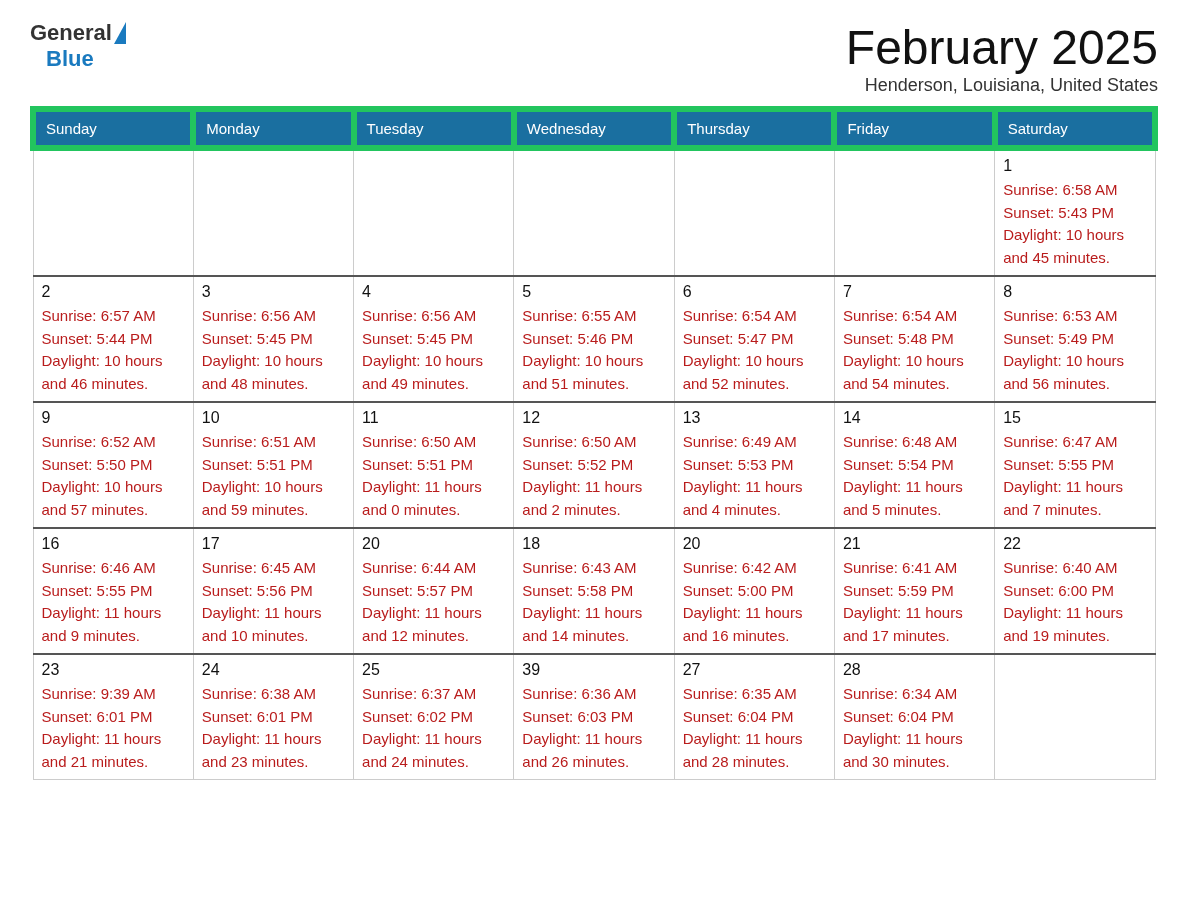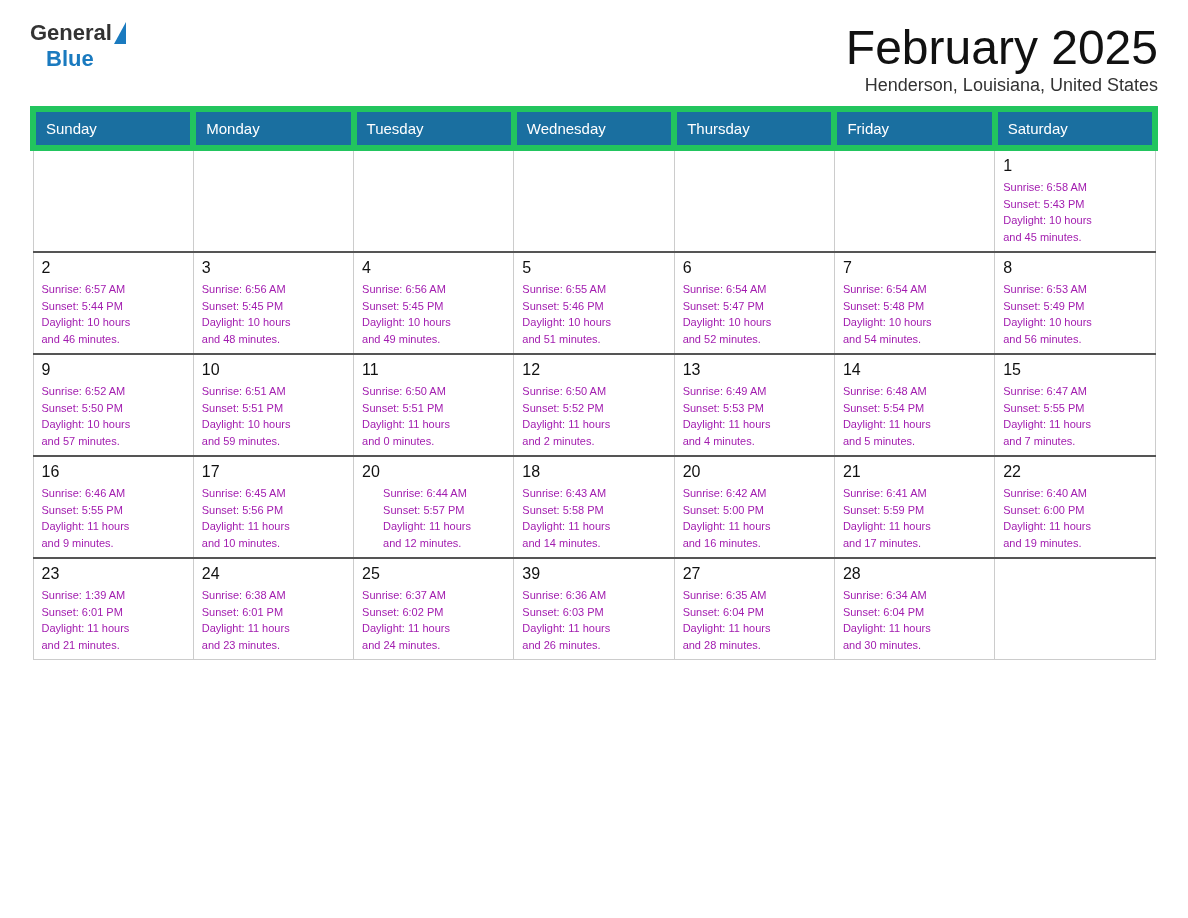--- a/index.html
+++ b/index.html
@@ -81,22 +81,22 @@
       min-height: 100px;
     }
     .day-number {
       font-size: 16px;
       color: #111;
       font-weight: normal;
       display: block;
       margin-bottom: 4px;
     }
     .day-info {
-      font-size: 11px;
-      color: #a21caf;
+      font-size: 15px;
+      color: #b91c1c;
       line-height: 1.5;
     }
     .empty-cell {
       background: #fff;
     }
     tr:not(:first-child) td {
       border-top: 2px solid #555;
     }
   </style>
 </head>
@@ -258,21 +258,21 @@
         </td>
         <td>
           <span class="day-number">17</span>
           <div class="day-info" style="white-space: pre-line;">Sunrise: 6:45 AM
 Sunset: 5:56 PM
 Daylight: 11 hours
 and 10 minutes.</div>
         </td>
         <td>
           <span class="day-number">20</span>
-          <div class="day-info" style="white-space: pre-line; margin-left: 21px;">Sunrise: 6:44 AM
+          <div class="day-info" style="white-space: pre-line;">Sunrise: 6:44 AM
 Sunset: 5:57 PM
 Daylight: 11 hours
 and 12 minutes.</div>
         </td>
         <td>
           <span class="day-number">18</span>
           <div class="day-info" style="white-space: pre-line;">Sunrise: 6:43 AM
 Sunset: 5:58 PM
 Daylight: 11 hours
 and 14 minutes.</div>
@@ -295,21 +295,21 @@
           <span class="day-number">22</span>
           <div class="day-info" style="white-space: pre-line;">Sunrise: 6:40 AM
 Sunset: 6:00 PM
 Daylight: 11 hours
 and 19 minutes.</div>
         </td>
       </tr>
       <tr>
         <td>
           <span class="day-number">23</span>
-          <div class="day-info" style="white-space: pre-line;">Sunrise: 1:39 AM
+          <div class="day-info" style="white-space: pre-line;">Sunrise: 9:39 AM
 Sunset: 6:01 PM
 Daylight: 11 hours
 and 21 minutes.</div>
         </td>
         <td>
           <span class="day-number">24</span>
           <div class="day-info" style="white-space: pre-line;">Sunrise: 6:38 AM
 Sunset: 6:01 PM
 Daylight: 11 hours
 and 23 minutes.</div>

